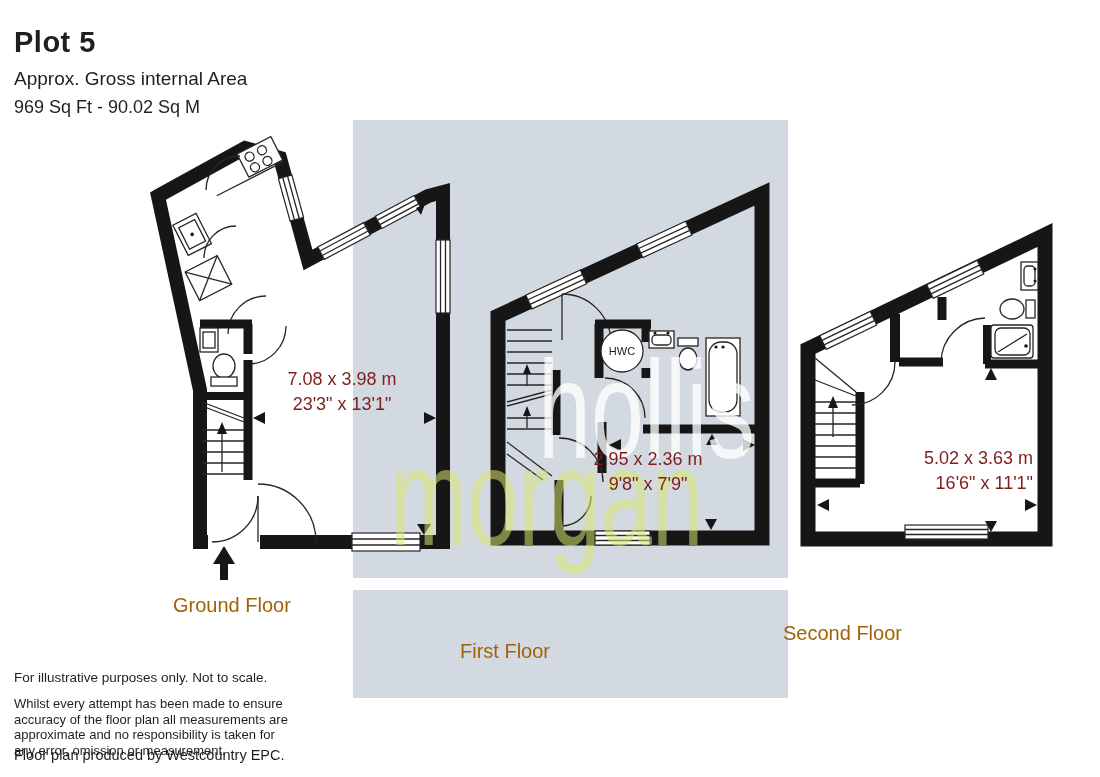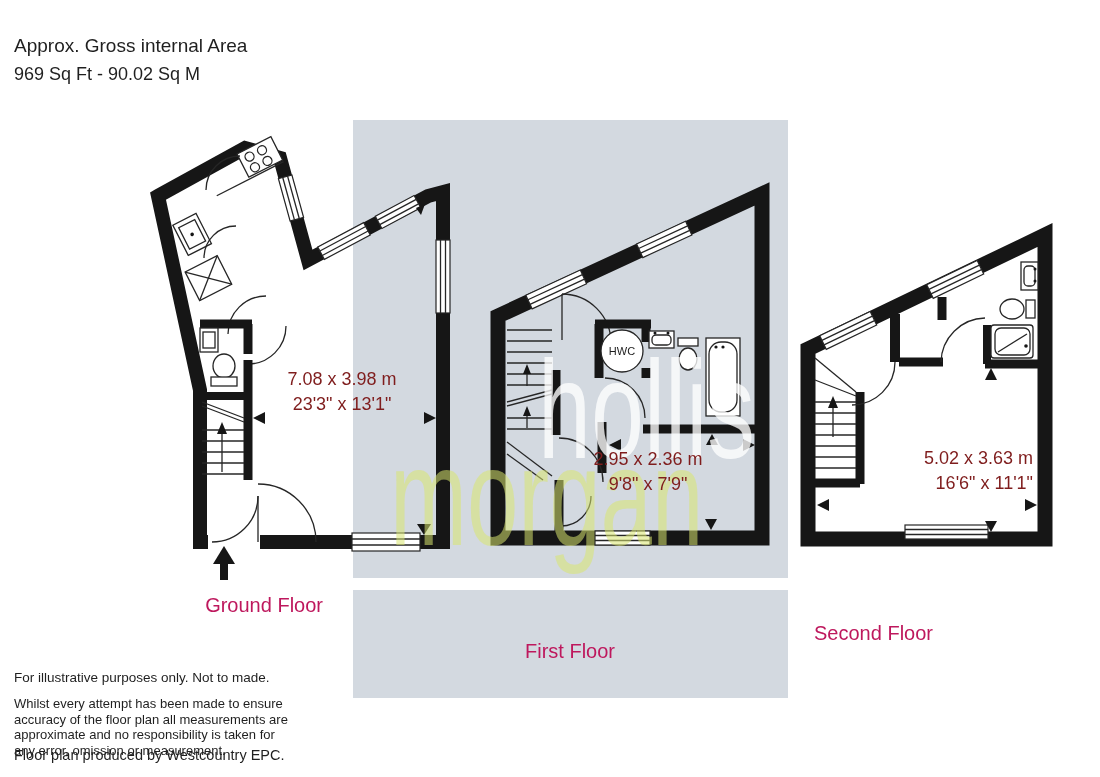--- a/index.html
+++ b/index.html
@@ -8,21 +8,21 @@
   .band{position:absolute;background:#d3d9e0;z-index:0;}
   .band-top{left:353px;top:120px;width:435px;height:458px;}
   .band-bottom{left:353px;top:590px;width:435px;height:108px;}
   .plan{position:absolute;z-index:2;}
   .plan svg{display:block;}
   .hdr{position:absolute;left:14px;top:26px;z-index:3;}
   .hdr .title{font-size:29px;font-weight:bold;letter-spacing:0.5px;}
   .hdr .sub{font-size:19px;margin-top:9px;}
   .hdr .area{font-size:18px;margin-top:7px;}
   .dims{position:absolute;z-index:4;text-align:center;font-size:18px;line-height:25px;color:#7f1d1d;}
-  .floor-label{position:absolute;z-index:4;text-align:right;font-size:20px;color:#be185d;}
+  .floor-label{position:absolute;z-index:4;text-align:left;font-size:20px;color:#a16207;}
   .wm{position:absolute;z-index:3;line-height:1;font-size:140px;transform-origin:left top;
       white-space:nowrap;pointer-events:none;}
   .wm-hollis{left:538px;top:340px;transform:scaleX(0.68);color:rgba(255,255,255,0.78);}
   .wm-morgan{left:390px;top:427px;transform:scaleX(0.66);color:rgba(216,230,112,0.55);}
   .footer{position:absolute;left:14px;z-index:3;}
   .f-note{top:670px;font-size:13.5px;}
   .f-disc{top:696px;width:276px;font-size:13px;line-height:15.5px;}
   .f-prod{top:747px;font-size:14.5px;}
   .w{stroke:#161616;fill:none;}
   .thin{stroke:#262626;stroke-width:1.3;fill:none;}
@@ -33,20 +33,21 @@
 </style>
 </head>
 <body>
 
 <div class="page">
 
   <div class="band band-top"></div>
   <div class="band band-bottom"></div>
 
   <div class="hdr">
+    <div class="title">Plot 5</div>
     <div class="sub">Approx. Gross internal Area</div>
     <div class="area">969 Sq Ft - 90.02 Sq M</div>
   </div>
 
   <div class="plan" style="left:140px;top:126px;width:330px;height:460px;">
     <svg width="330" height="460" viewBox="0 0 330 460">
 
       <path class="w" stroke-width="14" d="M18,70 L105,22 L140,32 L168,134 L288,70 L303,66 L303,416 L60,416 L60,264 Z"></path>
 
       <g transform="rotate(-28.1 204 115)">
@@ -312,17 +313,17 @@
     <div>16'6" x 11'1"</div>
   </div>
 
   <div class="floor-label" style="left:173px;top:594px;width:150px;">Ground Floor</div>
   <div class="floor-label" style="left:460px;top:597px;width:155px;margin-top:43px;">First Floor</div>
   <div class="floor-label" style="left:783px;top:622px;width:150px;">Second Floor</div>
 
   <div class="wm wm-hollis">hollis</div>
   <div class="wm wm-morgan">morgan</div>
 
-  <div class="footer f-note">For illustrative purposes only. Not to made.</div>
+  <div class="footer f-note">For illustrative purposes only. Not to scale.</div>
   <div class="footer f-disc">Whilst every attempt has been made to ensure accuracy of the floor plan all measurements are approximate and no responsibility is taken for any error, omission or measurement.</div>
   <div class="footer f-prod">Floor plan produced by Westcountry EPC.</div>
 
 </div>
 
 </body></html>

